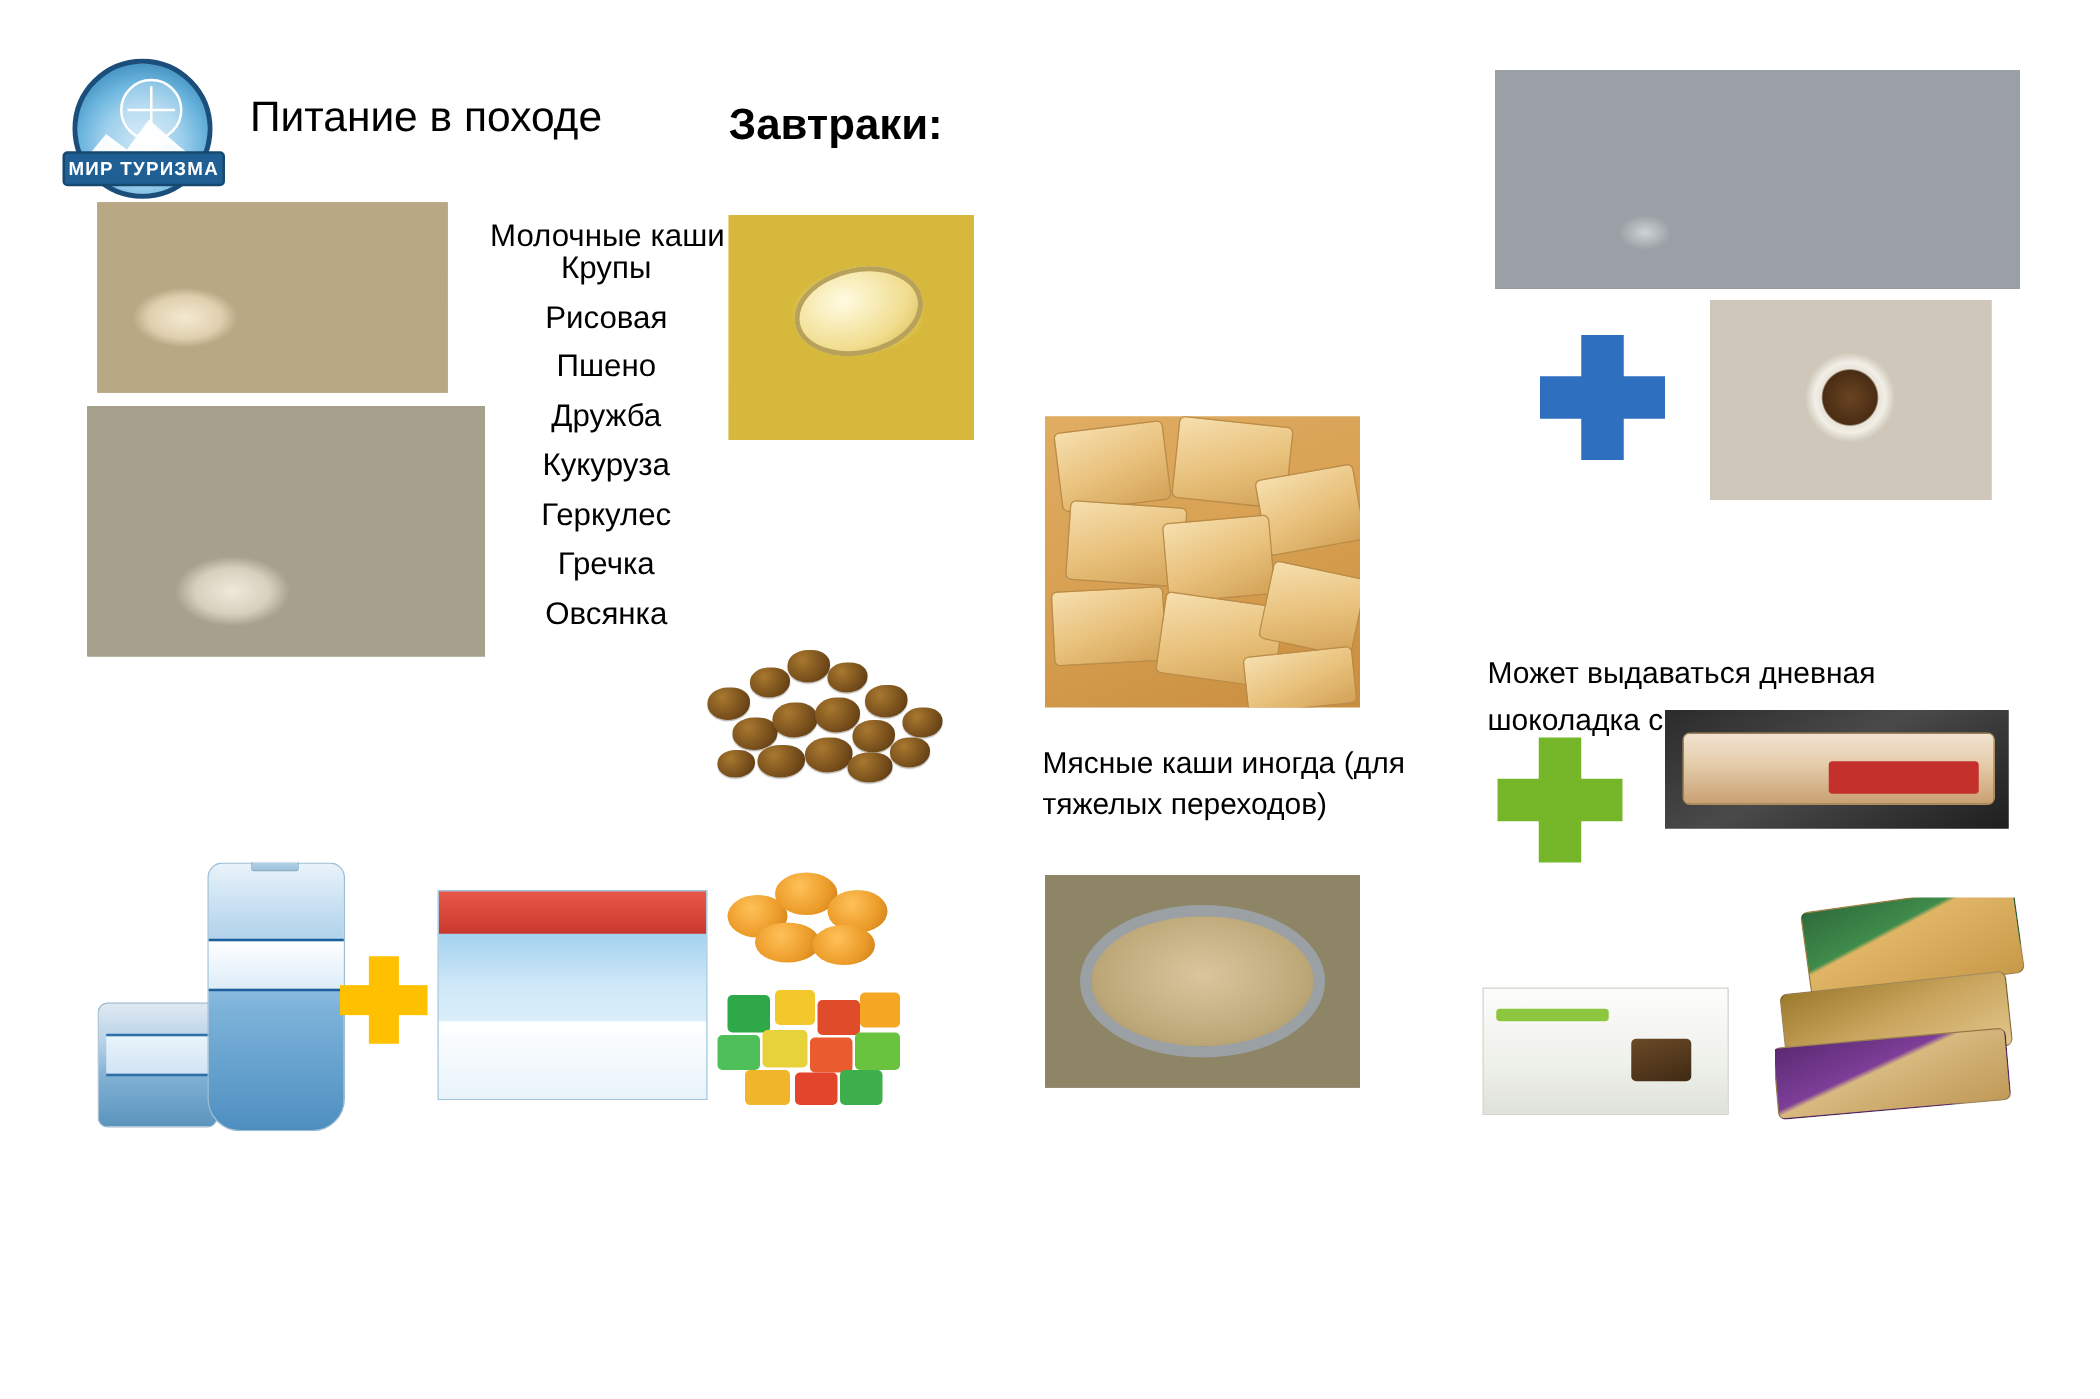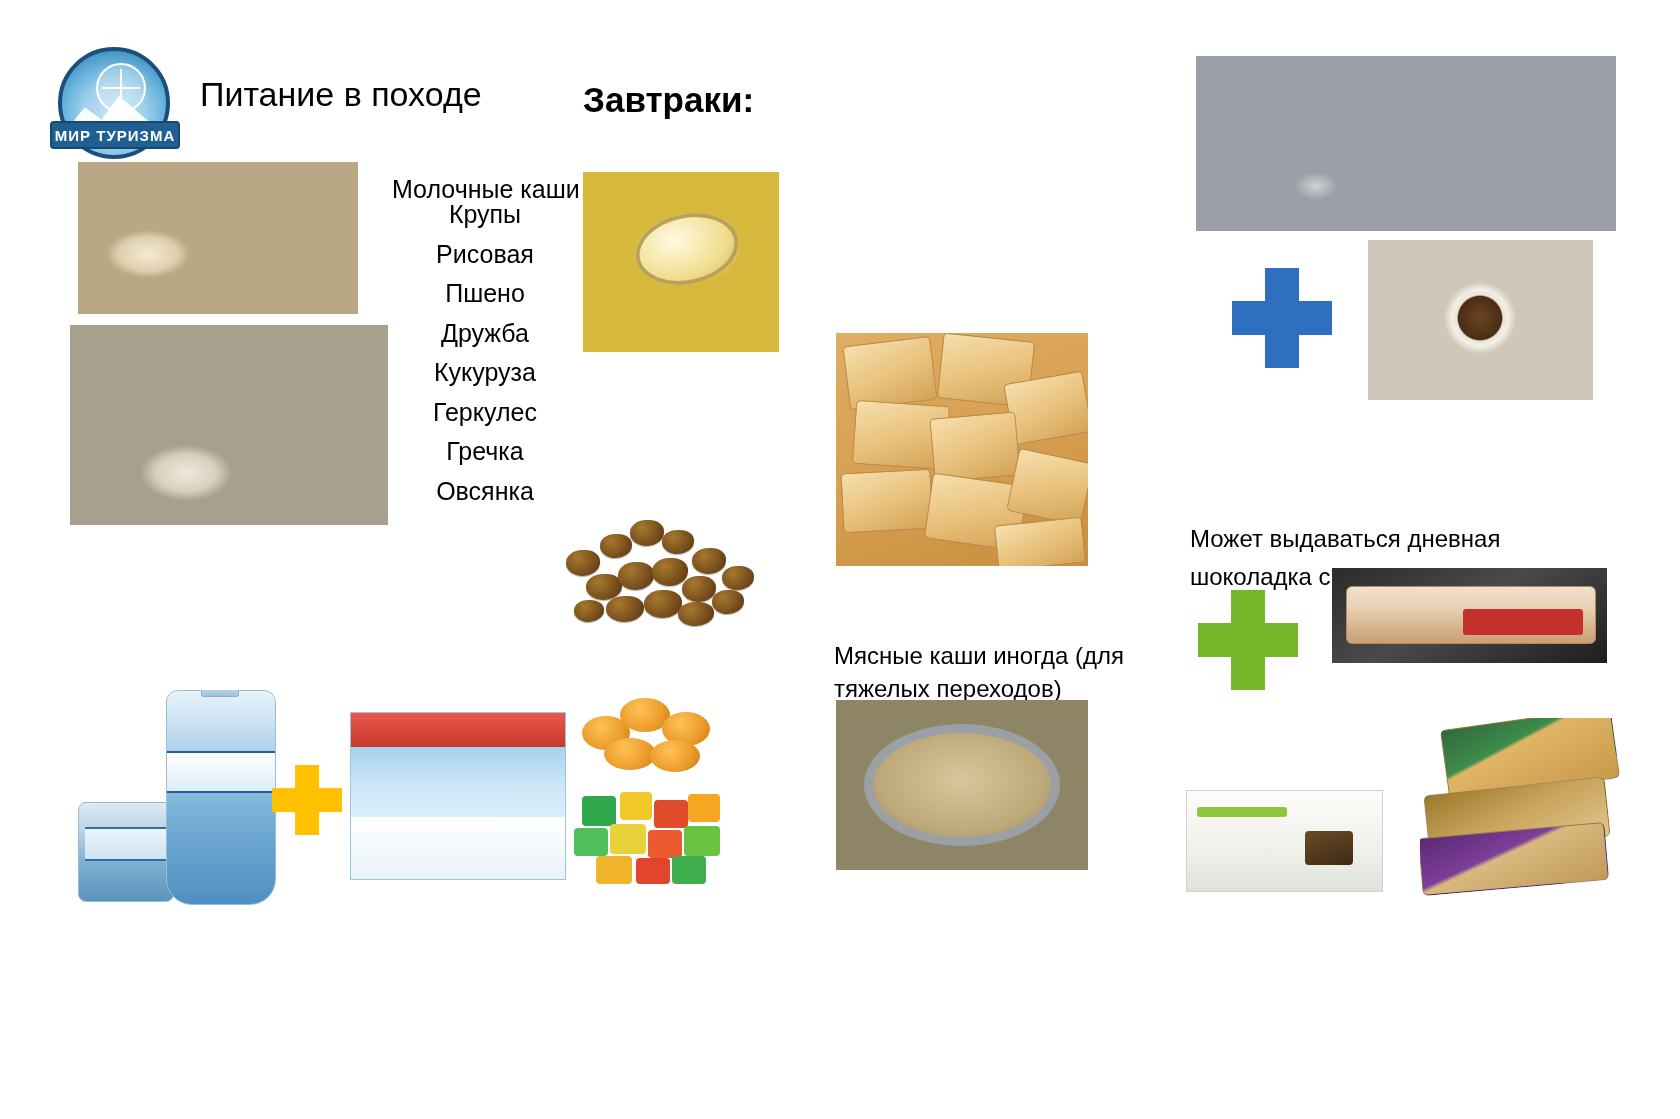--- a/index.html
+++ b/index.html
@@ -157,21 +157,21 @@
     margin-bottom: 7px;
   }
   .bullets li:before {
     content: "•";
     position: absolute;
     left: 8px; top: -2px;
     font-size: 30px;
   }
   .meat-note {
     position: absolute;
-    left: 834px; top: 639px;
+    left: 834px; top: 594px;
     width: 340px;
     font-size: 24px;
     line-height: 33px;
   }
   .choco-note {
     position: absolute;
     left: 1190px; top: 520px;
     width: 370px;
     font-size: 24px;
     line-height: 38px;

